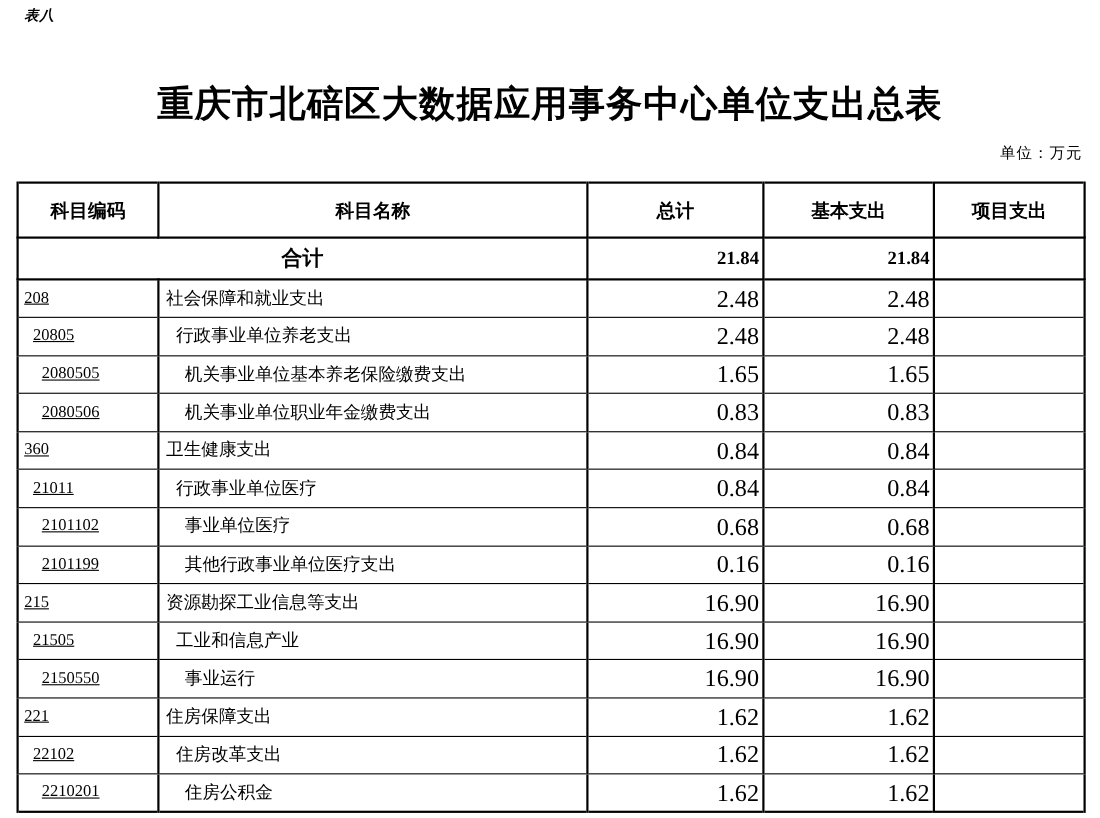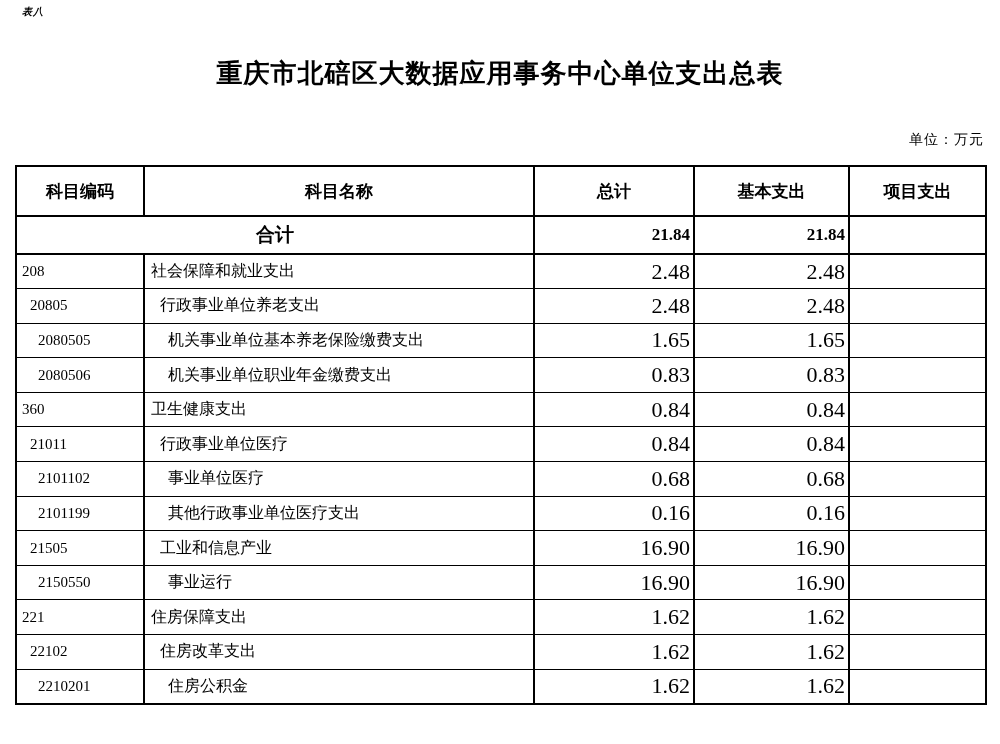--- a/index.html
+++ b/index.html
@@ -8,28 +8,28 @@
     width: 1000px; height: 744px;
     font-family: "Liberation Serif", "DejaVu Serif", serif;
     color: #000;
     position: relative;
     overflow: hidden;
   }
   .sheet { position: relative; width: 1000px; height: 744px; background: #fff; }
 
   .sheet-tag {
     position: absolute; left: 22px; top: 5px;
-    font-size: 10px; font-style: italic; font-weight: bold;
+    font-size: 13px; font-style: italic; font-weight: bold;
     letter-spacing: 1px;
     text-align: right;
   }
   .doc-title {
-    position: absolute; left: 0; top: 56px; width: 100%;
+    position: absolute; left: 0; top: 72px; width: 100%;
     text-align: center;
-    font-size: 26px; font-weight: bold;
+    font-size: 33px; font-weight: bold;
     letter-spacing: 1px;
   }
   .unit-label {
     position: absolute; right: 16px; top: 131px;
     font-size: 14px; 
     letter-spacing: 1px;
   }
 
   table.budget {
     position: absolute; left: 15px; top: 165px;
@@ -56,21 +56,21 @@
   }
 
   tr.total-row { height: 38px; }
   tr.total-row td { border-bottom: 2px solid #000; }
   td.total-label { text-align: center; font-size: 19px; font-weight: bold; border-radius: 16px; }
   tr.total-row td.num { font-weight: bold; font-size: 17px; }
 
   .budget tbody tr.data-row { height: 34.6px; }
 
   td.num { text-align: right; padding-right: 3px; font-size: 22px; }
-  td.code { text-align: left; font-size: 15px; }
+  td.code { text-align: left; font-size: 15px; text-decoration: underline; }
   td.code.lvl1 { padding-left: 5px; }
   td.code.lvl2 { padding-left: 13px; }
   td.code.lvl3 { padding-left: 21px; }
   td.name { text-align: left; font-size: 16px; }
   td.name.lvl1 { padding-left: 6px; }
   td.name.lvl2 { padding-left: 15px; }
   td.name.lvl3 { padding-left: 23px; }
 </style>
 </head>
 <body>
@@ -157,20 +157,27 @@
           <td class="num"></td>
         </tr>
         <tr class="data-row">
           <td class="code lvl3">2101199</td>
           <td class="name lvl3">其他行政事业单位医疗支出</td>
           <td class="num">0.16</td>
           <td class="num">0.16</td>
           <td class="num"></td>
         </tr>
         <tr class="data-row">
+          <td class="code lvl1">215</td>
+          <td class="name lvl1">资源勘探工业信息等支出</td>
+          <td class="num">16.90</td>
+          <td class="num">16.90</td>
+          <td class="num"></td>
+        </tr>
+        <tr class="data-row">
           <td class="code lvl2">21505</td>
           <td class="name lvl2">工业和信息产业</td>
           <td class="num">16.90</td>
           <td class="num">16.90</td>
           <td class="num"></td>
         </tr>
         <tr class="data-row">
           <td class="code lvl3">2150550</td>
           <td class="name lvl3">事业运行</td>
           <td class="num">16.90</td>

